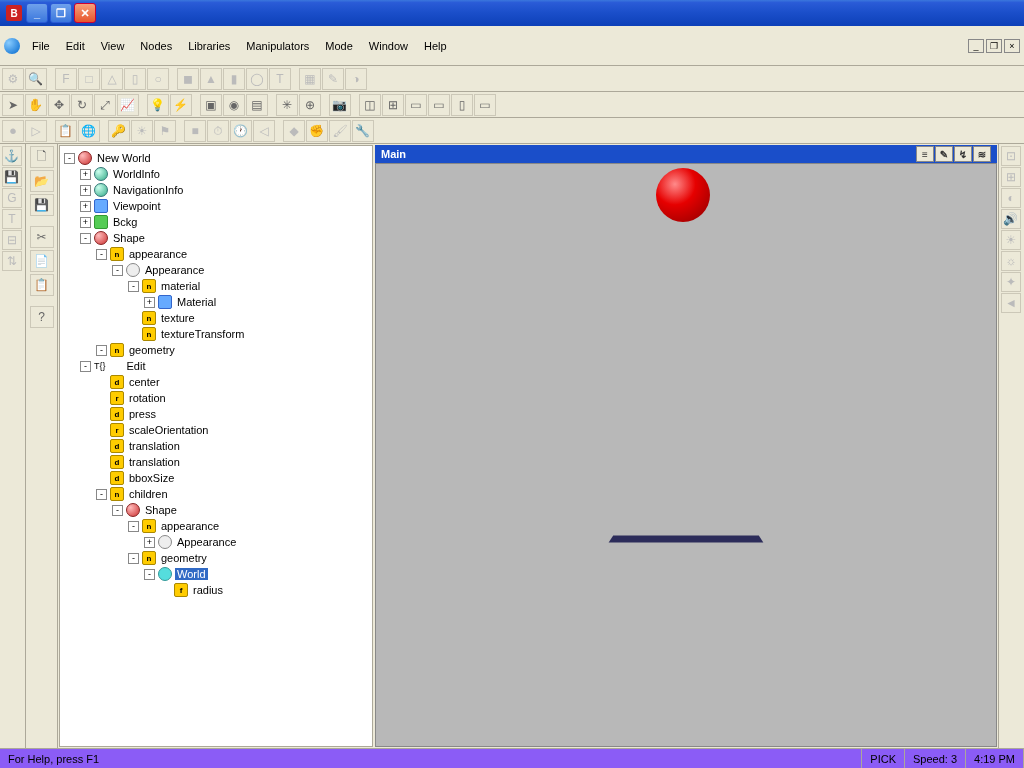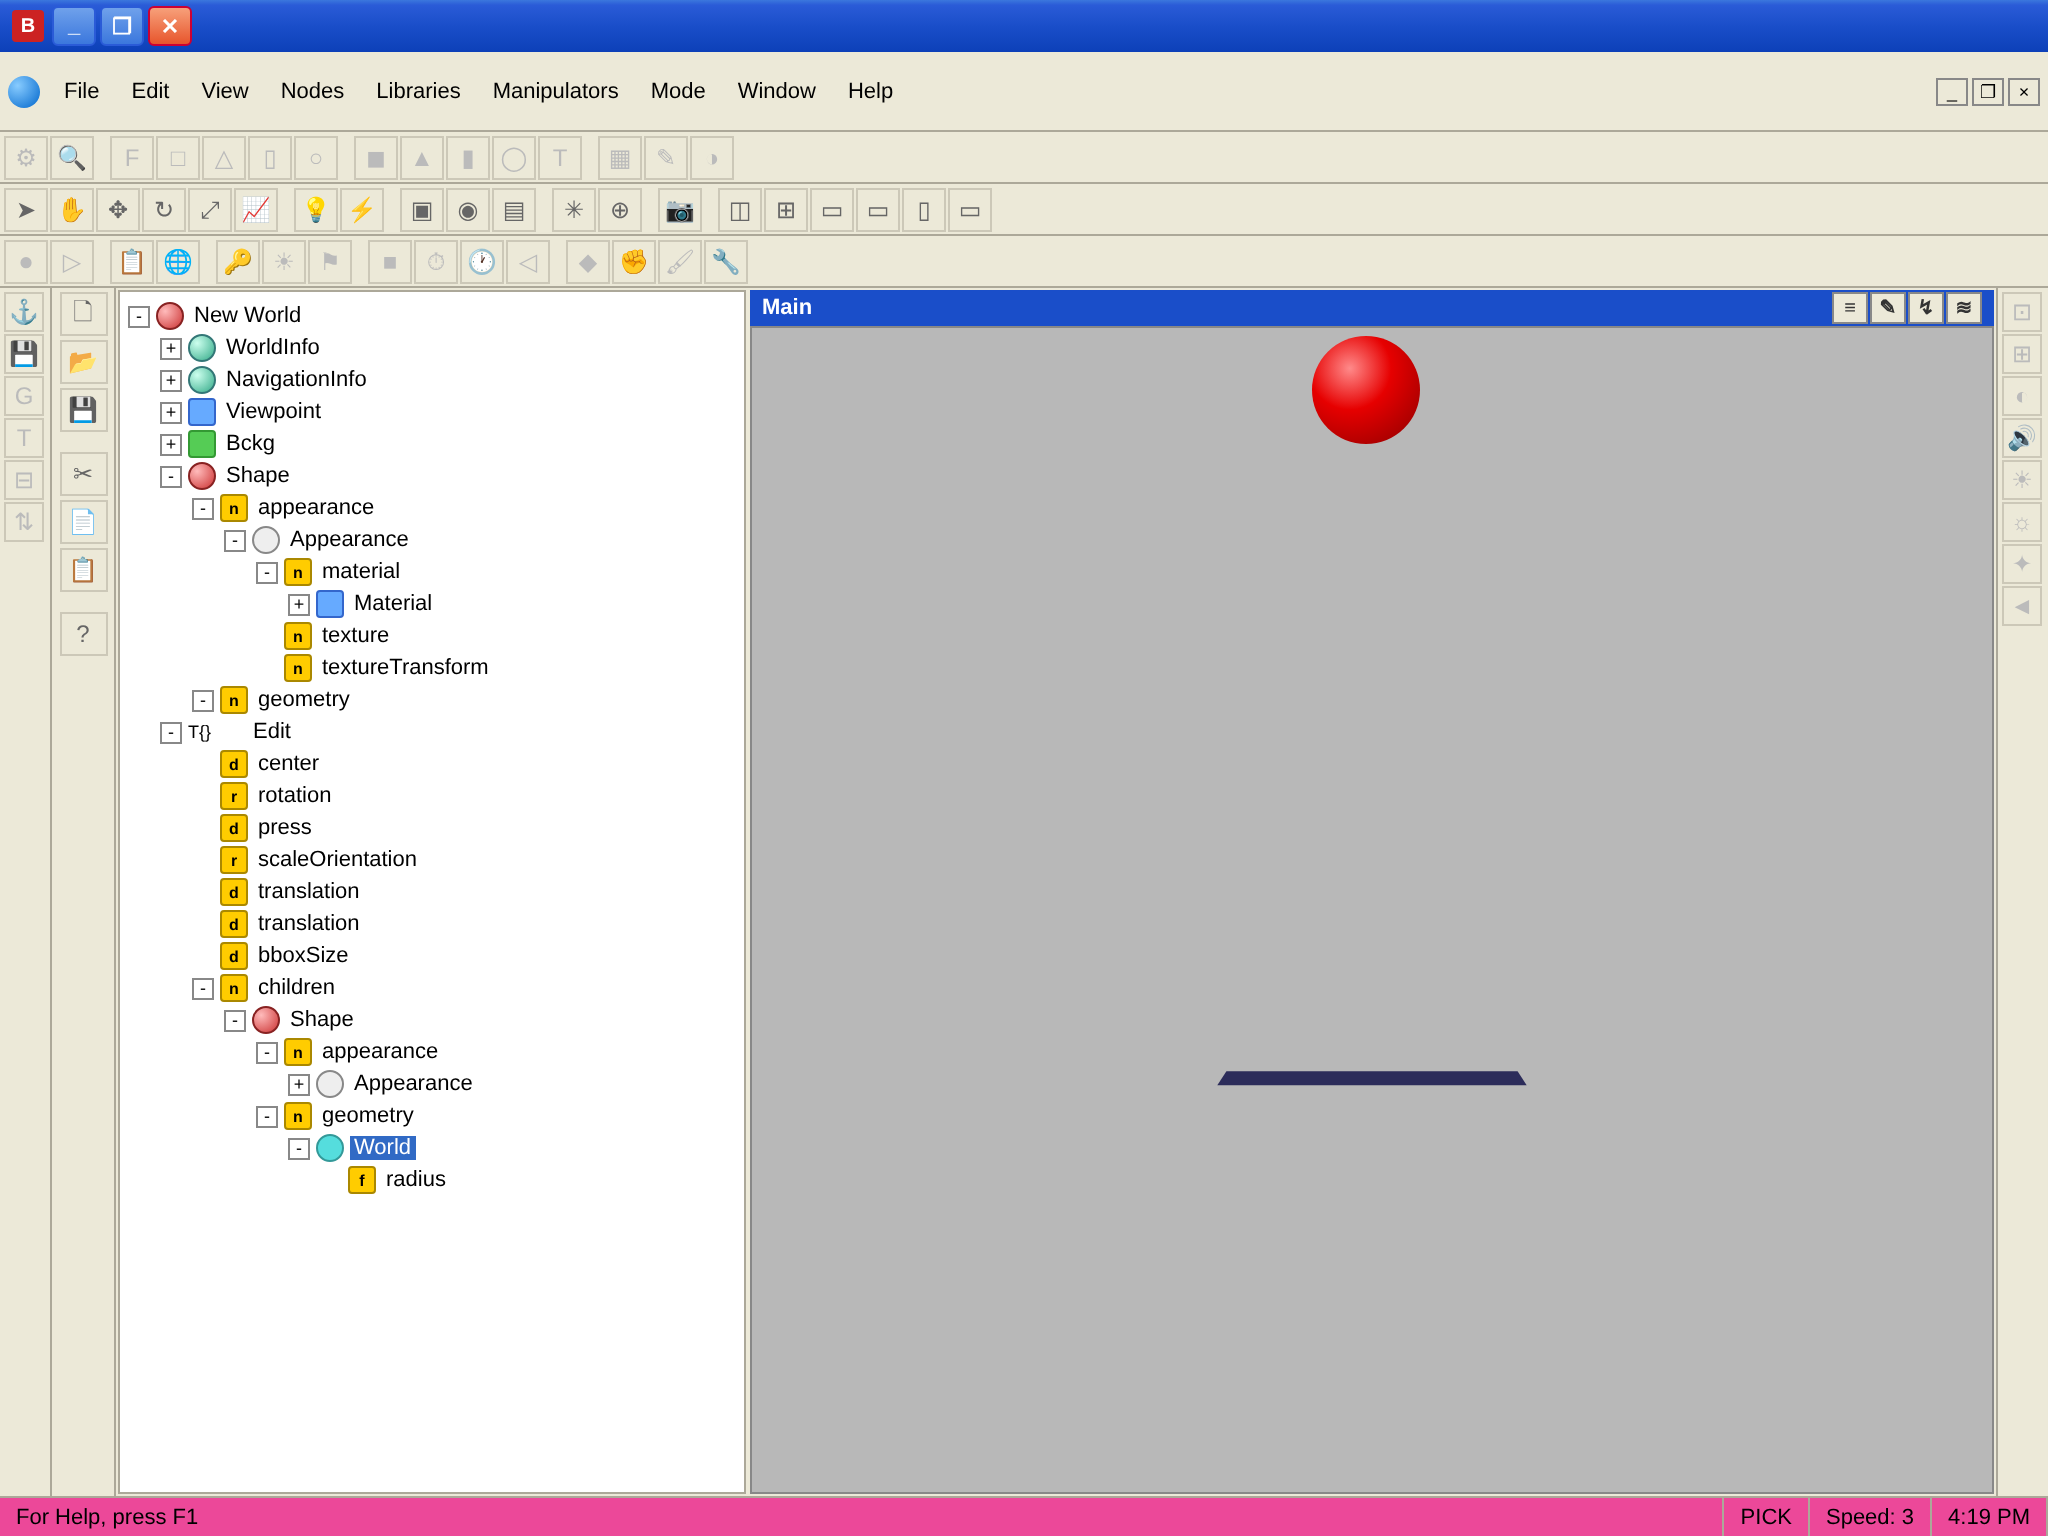--- a/index.html
+++ b/index.html
@@ -33,21 +33,21 @@
 .nicon { width: 14px; height: 14px; margin-right: 3px; display: inline-flex; align-items: center; justify-content: center; font-size: 10px; border-radius: 2px; }
 .nlabel { padding: 0 2px; text-align: right; }
 .nlabel.sel { background: #316ac5; color: white; }
 .viewport { flex: 1; display: flex; flex-direction: column; margin: 1px; }
 .vp-header { height: 18px; background: #1a4ec9; color: white; display: flex; align-items: center; padding: 0 6px; font-weight: bold; }
 .vp-header .vp-btns { margin-left: auto; display: flex; gap: 1px; }
 .vp-header .tbtn { width: 18px; height: 16px; background: #ece9d8; border: 1px solid #888; color: #333; font-size: 10px; }
 .canvas { flex: 1; background: #b8b8b8; position: relative; border: 1px solid #888; overflow: hidden; }
 .ball { position: absolute; width: 54px; height: 54px; border-radius: 50%; background: radial-gradient(circle at 35% 30%, #ff8a8a 0%, #e60000 40%, #8b0000 100%); left: 280px; top: 4px; }
 .floor { position: absolute; left: 235px; top: 368px; width: 150px; height: 14px; background: #2c2c5a; transform: perspective(200px) rotateX(60deg); }
-.statusbar { height: 20px; background: #ec4899; border-top: 1px solid #aca899; display: flex; align-items: center; font-size: 11px; }
+.statusbar { height: 20px; background: #8b5cf6; border-top: 1px solid #aca899; display: flex; align-items: center; font-size: 11px; }
 .statusbar .cell { padding: 0 8px; border-right: 1px solid #aca899; height: 100%; display: flex; align-items: center; }
 .statusbar .cell:first-child { flex: 1; border-left: none; }
 
 .ic-y { background:#ffcc00; border:1px solid #aa8800; color:#000; font-size:8px; font-weight:bold; }
 .ic-g { background:#5c5; border:1px solid #393; }
 .ic-b { background:#6af; border:1px solid #36c; }
 .ic-c { background:#5dd; border:1px solid #399; border-radius:50%; }
 .ic-globe { background: radial-gradient(circle at 30% 30%,#cfe,#3a8); border-radius:50%; border:1px solid #377; }
 .ic-mag { background:#eee; border:1px solid #888; border-radius:50%; }
 .ic-red { background: radial-gradient(circle at 30% 30%,#fbb,#c33); border-radius:50%; border:1px solid #822; }

